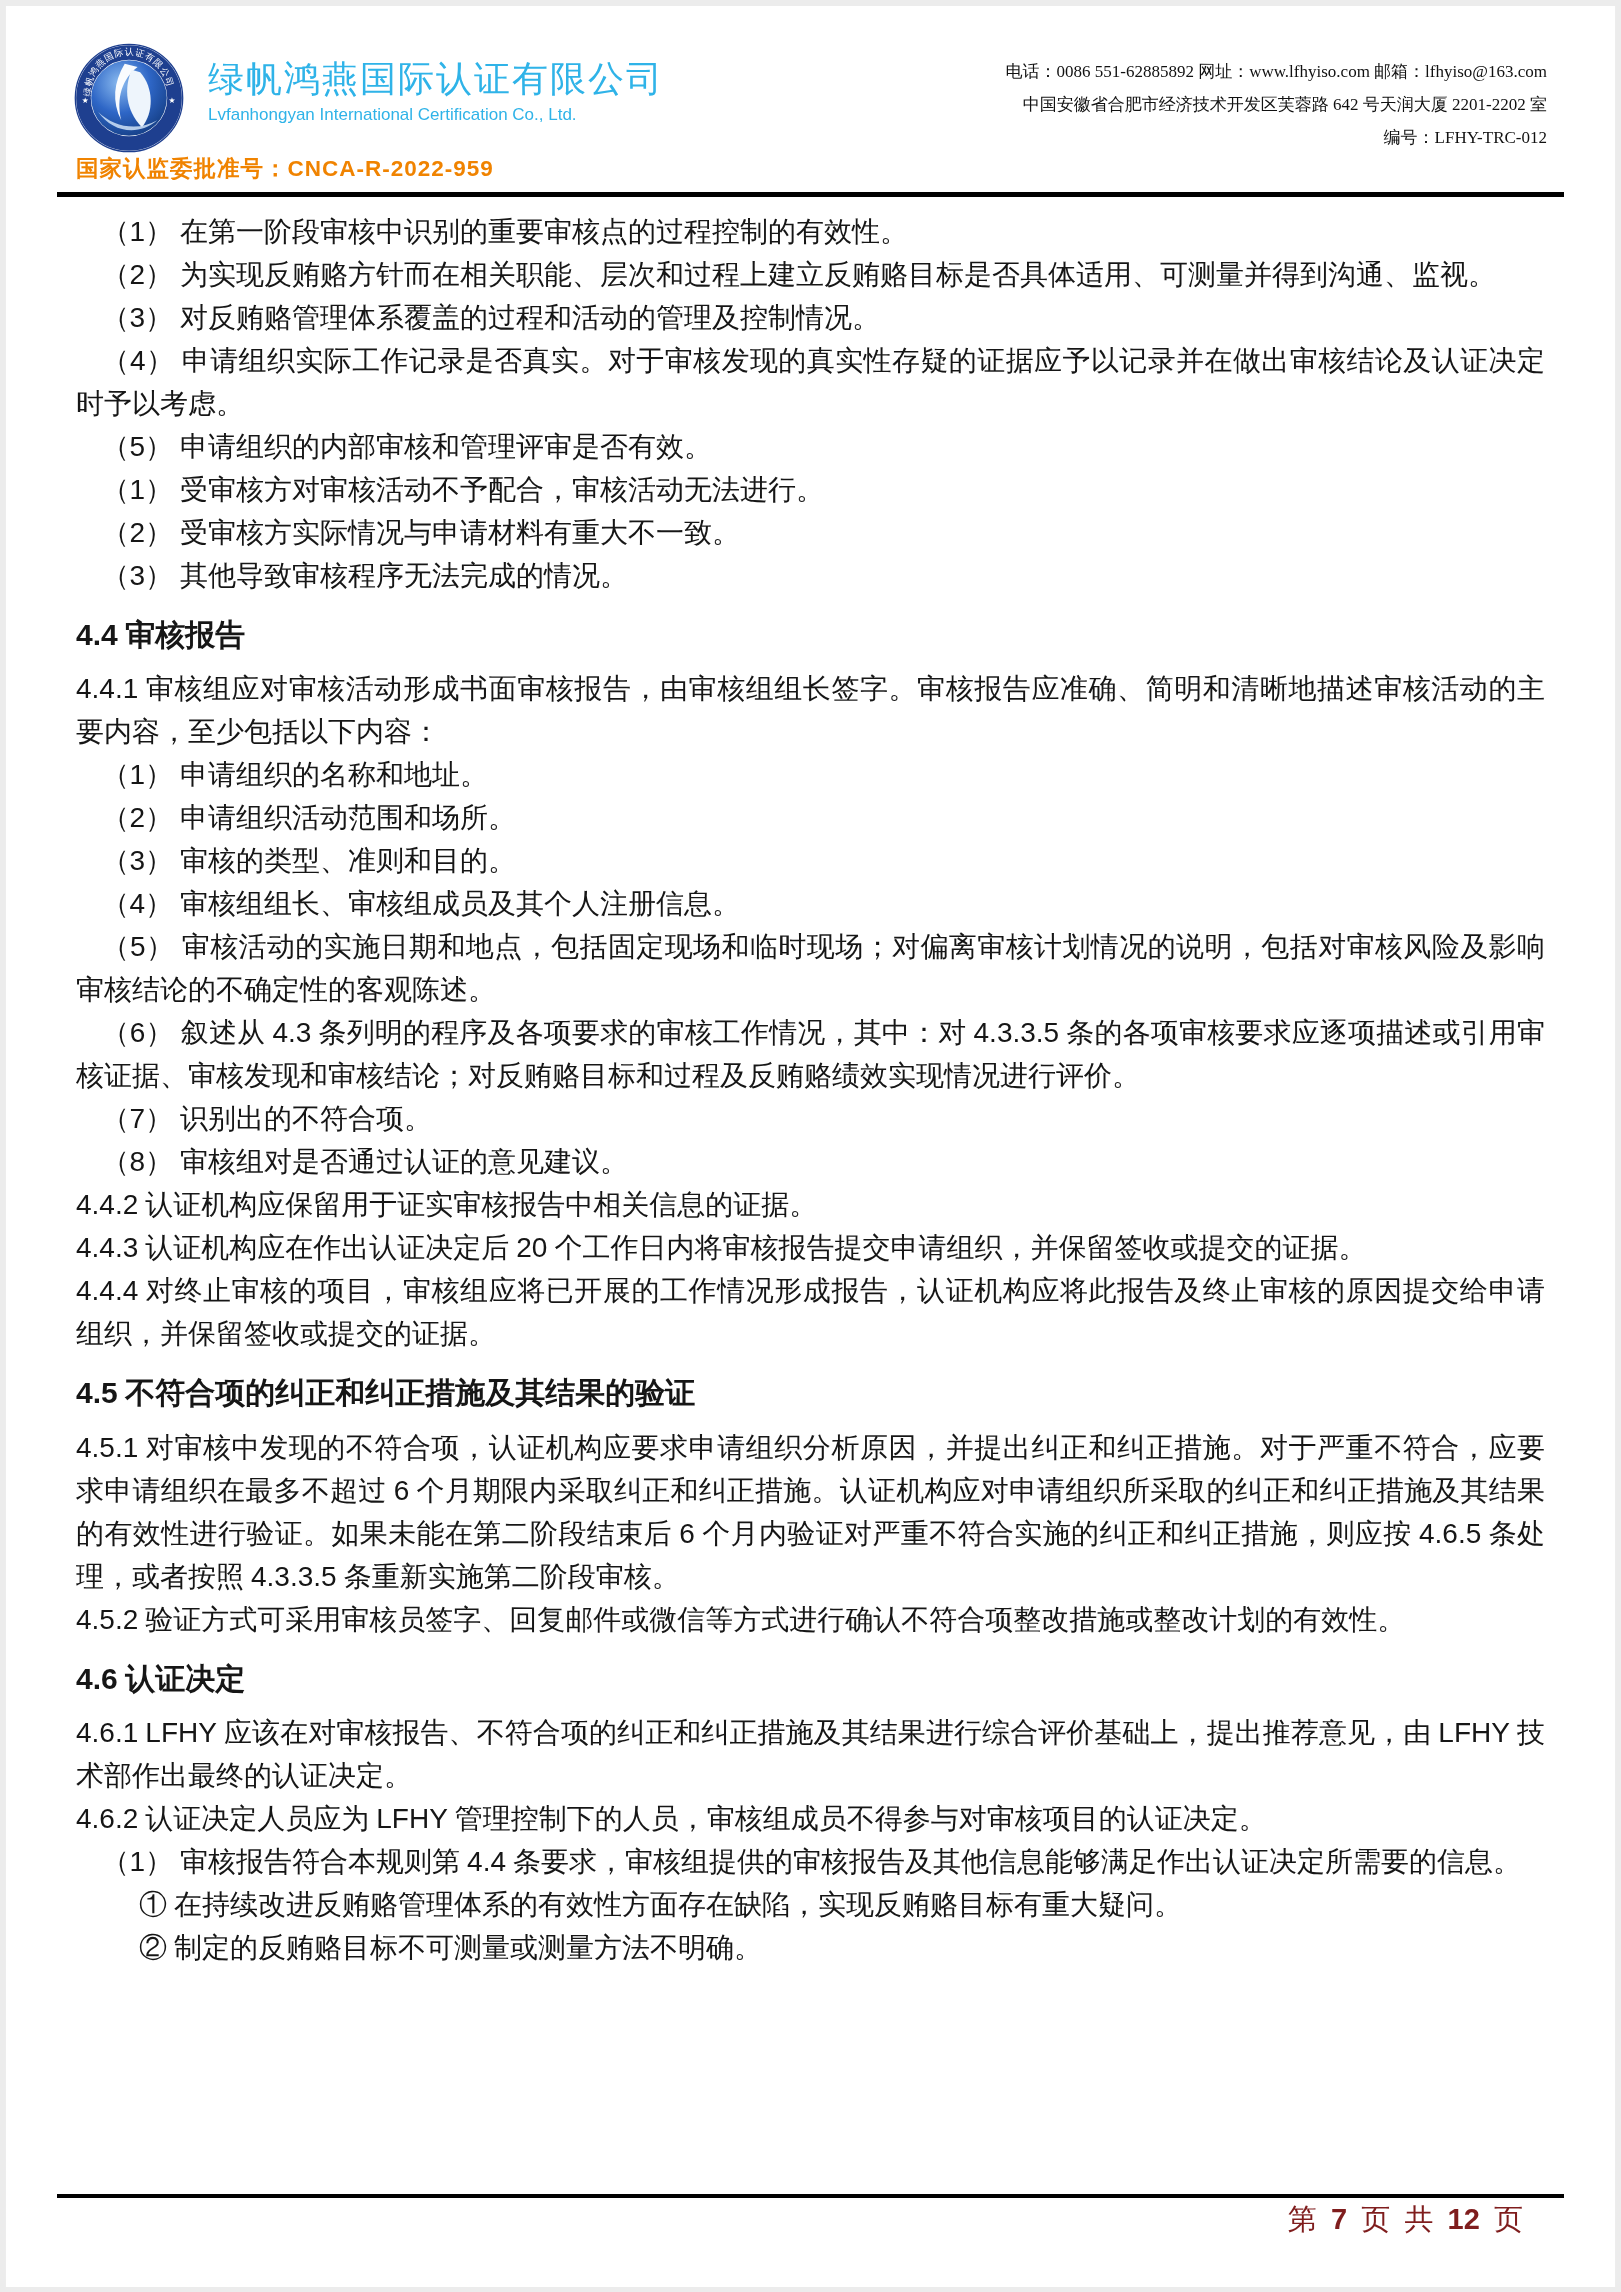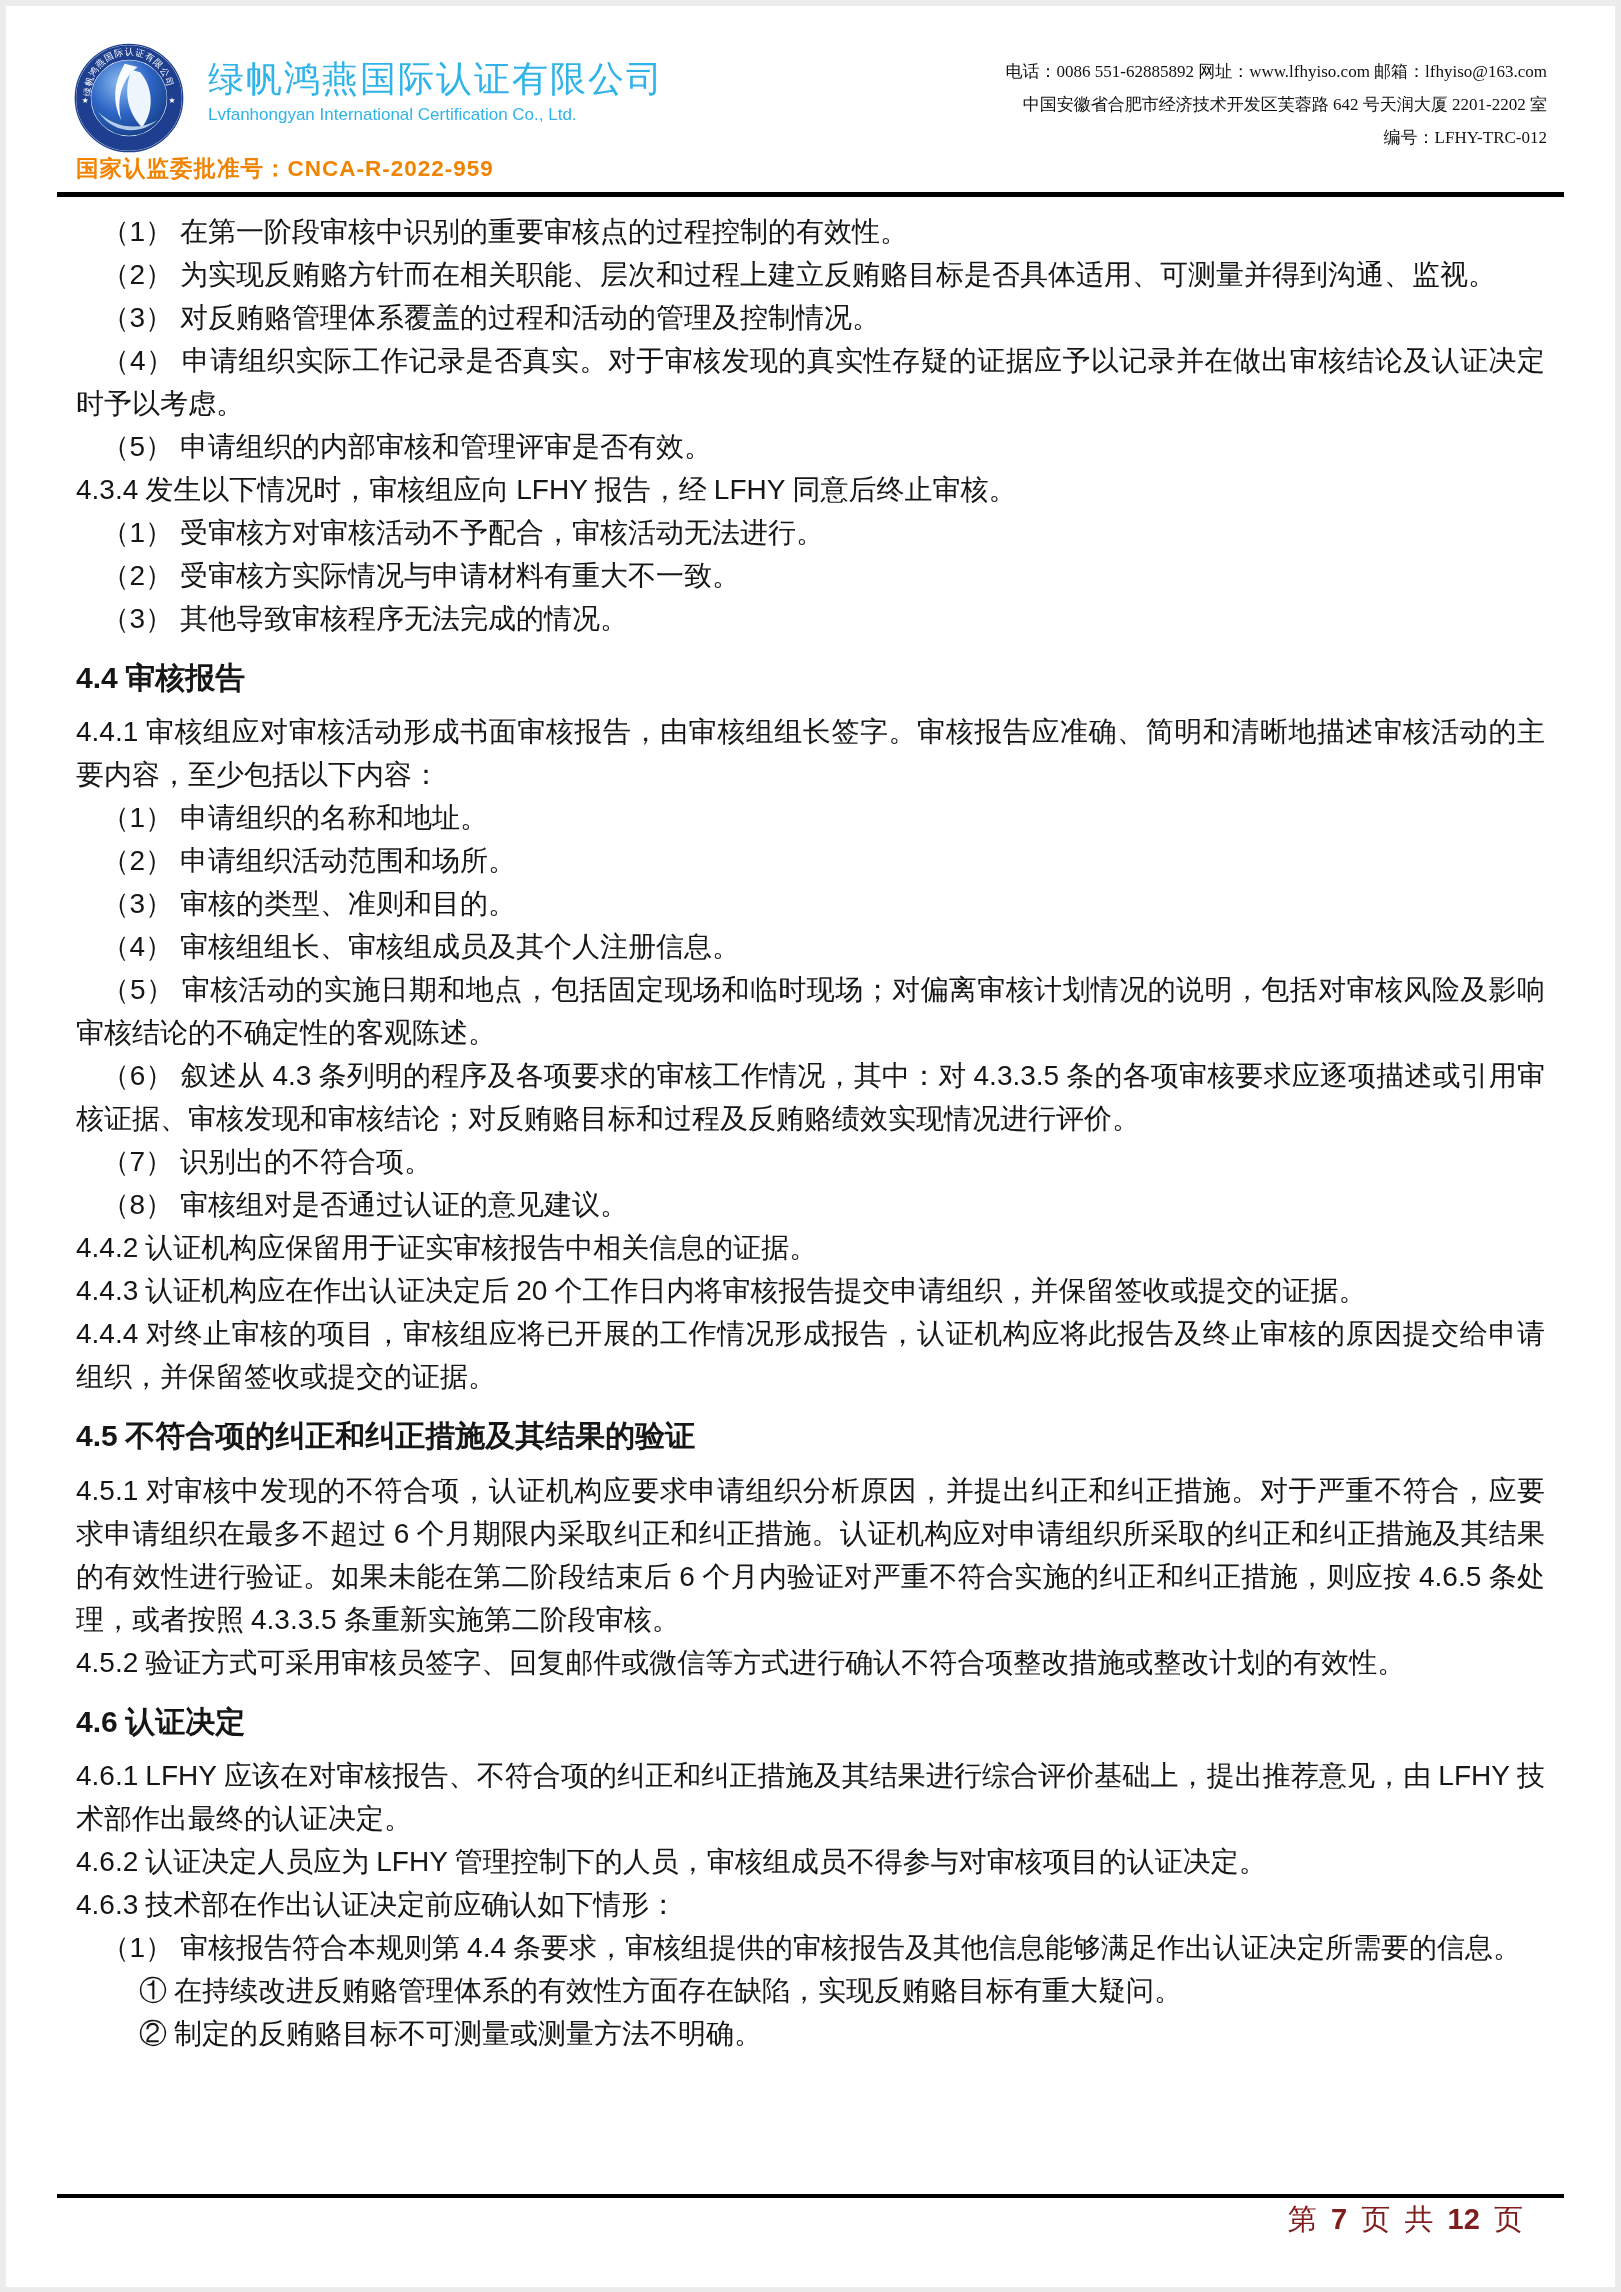--- a/index.html
+++ b/index.html
@@ -102,21 +102,20 @@
 
     <div class="rule-top"></div>
   </div>
 
   <div class="doc-body" id="doc-body">
       <p class="t-li1">（<span class="latin">1</span>） 在第一阶段审核中识别的重要审核点的过程控制的有效性。</p>
       <p class="t-li1">（<span class="latin">2</span>） 为实现反贿赂方针而在相关职能、层次和过程上建立反贿赂目标是否具体适用、可测量并得到沟通、监视。</p>
       <p class="t-li1">（<span class="latin">3</span>） 对反贿赂管理体系覆盖的过程和活动的管理及控制情况。</p>
       <p class="t-li1">（<span class="latin">4</span>） 申请组织实际工作记录是否真实。对于审核发现的真实性存疑的证据应予以记录并在做出审核结论及认证决定时予以考虑。</p>
       <p class="t-li1">（<span class="latin">5</span>） 申请组织的内部审核和管理评审是否有效。</p>
-      <p class="t-body"><span class="latin">4.3.4</span> 发生以下情况时，审核组应向 <span class="latin">LFHY</span> 报告，经 <span class="latin">LFHY</span> 同意后终止审核。</p>
       <p class="t-li1">（<span class="latin">1</span>） 受审核方对审核活动不予配合，审核活动无法进行。</p>
       <p class="t-li1">（<span class="latin">2</span>） 受审核方实际情况与申请材料有重大不一致。</p>
       <p class="t-li1">（<span class="latin">3</span>） 其他导致审核程序无法完成的情况。</p>
       <p class="t-h2"><span class="latin">4.4</span> 审核报告</p>
       <p class="t-body"><span class="latin">4.4.1</span> 审核组应对审核活动形成书面审核报告，由审核组组长签字。审核报告应准确、简明和清晰地描述审核活动的主要内容，至少包括以下内容：</p>
       <p class="t-li1">（<span class="latin">1</span>） 申请组织的名称和地址。</p>
       <p class="t-li1">（<span class="latin">2</span>） 申请组织活动范围和场所。</p>
       <p class="t-li1">（<span class="latin">3</span>） 审核的类型、准则和目的。</p>
       <p class="t-li1">（<span class="latin">4</span>） 审核组组长、审核组成员及其个人注册信息。</p>
       <p class="t-li1">（<span class="latin">5</span>） 审核活动的实施日期和地点，包括固定现场和临时现场；对偏离审核计划情况的说明，包括对审核风险及影响审核结论的不确定性的客观陈述。</p>
@@ -125,21 +124,20 @@
       <p class="t-li1">（<span class="latin">8</span>） 审核组对是否通过认证的意见建议。</p>
       <p class="t-body"><span class="latin">4.4.2</span> 认证机构应保留用于证实审核报告中相关信息的证据。</p>
       <p class="t-body"><span class="latin">4.4.3</span> 认证机构应在作出认证决定后 <span class="latin">20</span> 个工作日内将审核报告提交申请组织，并保留签收或提交的证据。</p>
       <p class="t-body"><span class="latin">4.4.4</span> 对终止审核的项目，审核组应将已开展的工作情况形成报告，认证机构应将此报告及终止审核的原因提交给申请组织，并保留签收或提交的证据。</p>
       <p class="t-h2"><span class="latin">4.5</span> 不符合项的纠正和纠正措施及其结果的验证</p>
       <p class="t-body"><span class="latin">4.5.1</span> 对审核中发现的不符合项，认证机构应要求申请组织分析原因，并提出纠正和纠正措施。对于严重不符合，应要求申请组织在最多不超过 <span class="latin">6</span> 个月期限内采取纠正和纠正措施。认证机构应对申请组织所采取的纠正和纠正措施及其结果的有效性进行验证。如果未能在第二阶段结束后 <span class="latin">6</span> 个月内验证对严重不符合实施的纠正和纠正措施，则应按 <span class="latin">4.6.5</span> 条处理，或者按照 <span class="latin">4.3.3.5</span> 条重新实施第二阶段审核。</p>
       <p class="t-body"><span class="latin">4.5.2</span> 验证方式可采用审核员签字、回复邮件或微信等方式进行确认不符合项整改措施或整改计划的有效性。</p>
       <p class="t-h2"><span class="latin">4.6</span> 认证决定</p>
       <p class="t-body"><span class="latin">4.6.1</span> <span class="latin">LFHY</span> 应该在对审核报告、不符合项的纠正和纠正措施及其结果进行综合评价基础上，提出推荐意见，由 <span class="latin">LFHY</span> 技术部作出最终的认证决定。</p>
       <p class="t-body"><span class="latin">4.6.2</span> 认证决定人员应为 <span class="latin">LFHY</span> 管理控制下的人员，审核组成员不得参与对审核项目的认证决定。</p>
-      <p class="t-body"><span class="latin">4.6.3</span> 技术部在作出认证决定前应确认如下情形：</p>
       <p class="t-li1">（<span class="latin">1</span>） 审核报告符合本规则第 <span class="latin">4.4</span> 条要求，审核组提供的审核报告及其他信息能够满足作出认证决定所需要的信息。</p>
       <p class="t-li2">① 在持续改进反贿赂管理体系的有效性方面存在缺陷，实现反贿赂目标有重大疑问。</p>
       <p class="t-li2">② 制定的反贿赂目标不可测量或测量方法不明确。</p>
     </div>
 
   <div class="rule-bottom"></div>
   <div class="footer-text">第 <span class="latin">7</span> 页 共 <span class="latin">12</span> 页</div>
 
 </div>
 

